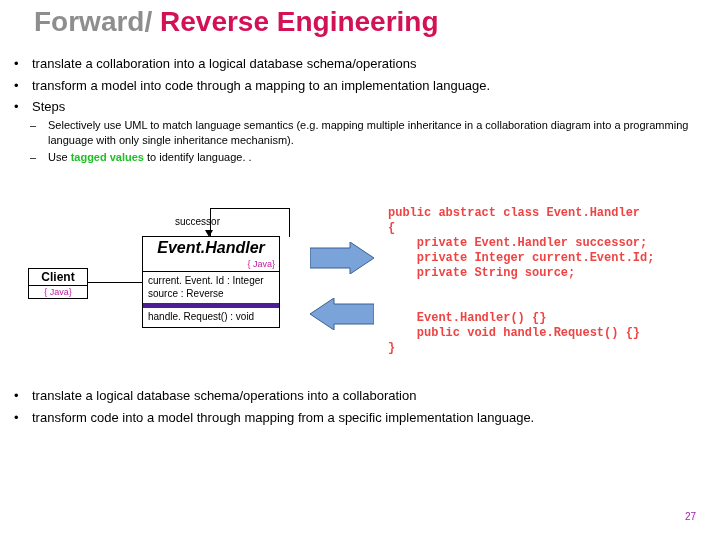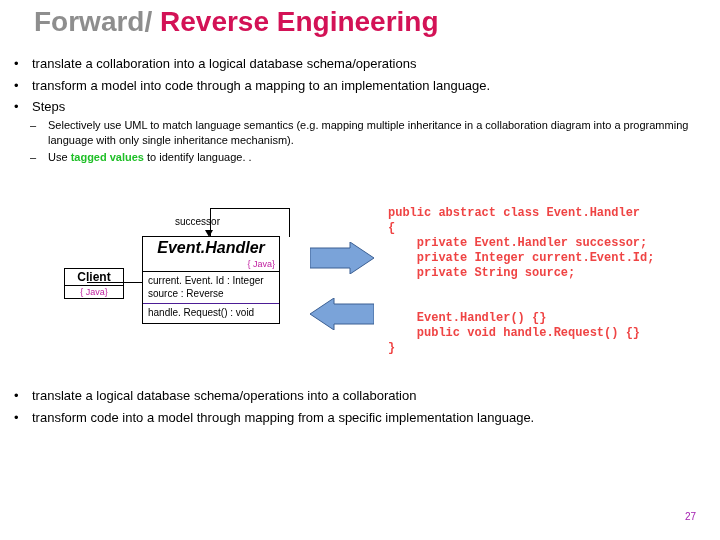--- a/index.html
+++ b/index.html
@@ -52,21 +52,20 @@
     width: 700px;
     height: 170px;
   }
   .client-box {
     position: absolute;
     left: 18px;
     top: 68px;
     width: 58px;
     border: 1px solid #000;
     text-align: center;
-    margin-left: 36px;
   }
   .client-name { font-size: 12px; font-weight: bold; padding: 1px 0; }
   .client-tag { font-size: 9px; color: #c020a0; border-top: 1px solid #000; padding: 1px 0; }
   .assoc-line {
     position: absolute;
     left: 77px;
     top: 82px;
     width: 55px;
     height: 0;
     border-top: 1px solid #000;
@@ -74,21 +73,21 @@
   .class-box {
     position: absolute;
     left: 132px;
     top: 36px;
     width: 136px;
     border: 1px solid #000;
     font-size: 10px;
   }
   .class-name { font-size: 16px; font-weight: bold; font-style: italic; text-align: center; padding: 2px 0; }
   .class-tag { font-size: 9px; color: #c020a0; text-align: right; padding: 0 4px 2px 0; border-bottom: 1px solid #000; }
-  .class-attrs { padding: 3px 5px; border-bottom: 1px solid #4c1d95; line-height: 1.25; }
+  .class-attrs { padding: 3px 5px; border-bottom: 5px solid #4c1d95; line-height: 1.25; }
   .class-ops { padding: 3px 5px; line-height: 1.25; }
   .self-assoc {
     position: absolute;
     left: 200px;
     top: 8px;
     width: 78px;
     height: 28px;
     border-top: 1px solid #000;
     border-right: 1px solid #000;
     border-left: 1px solid #000;

